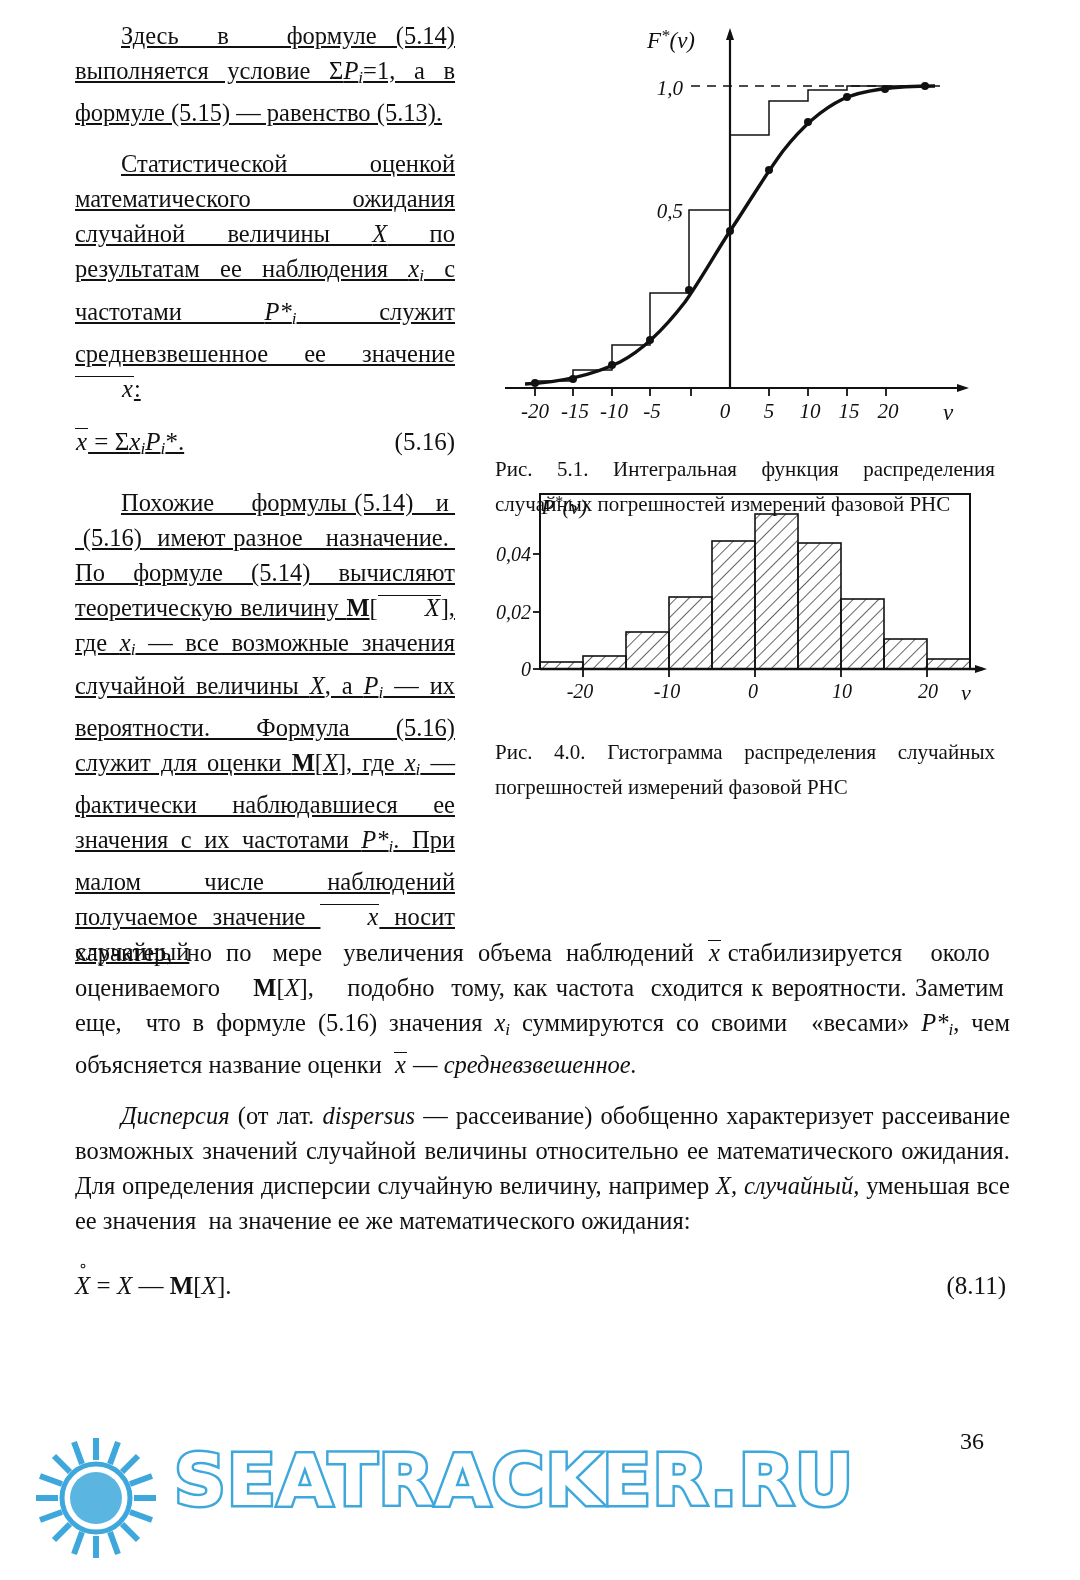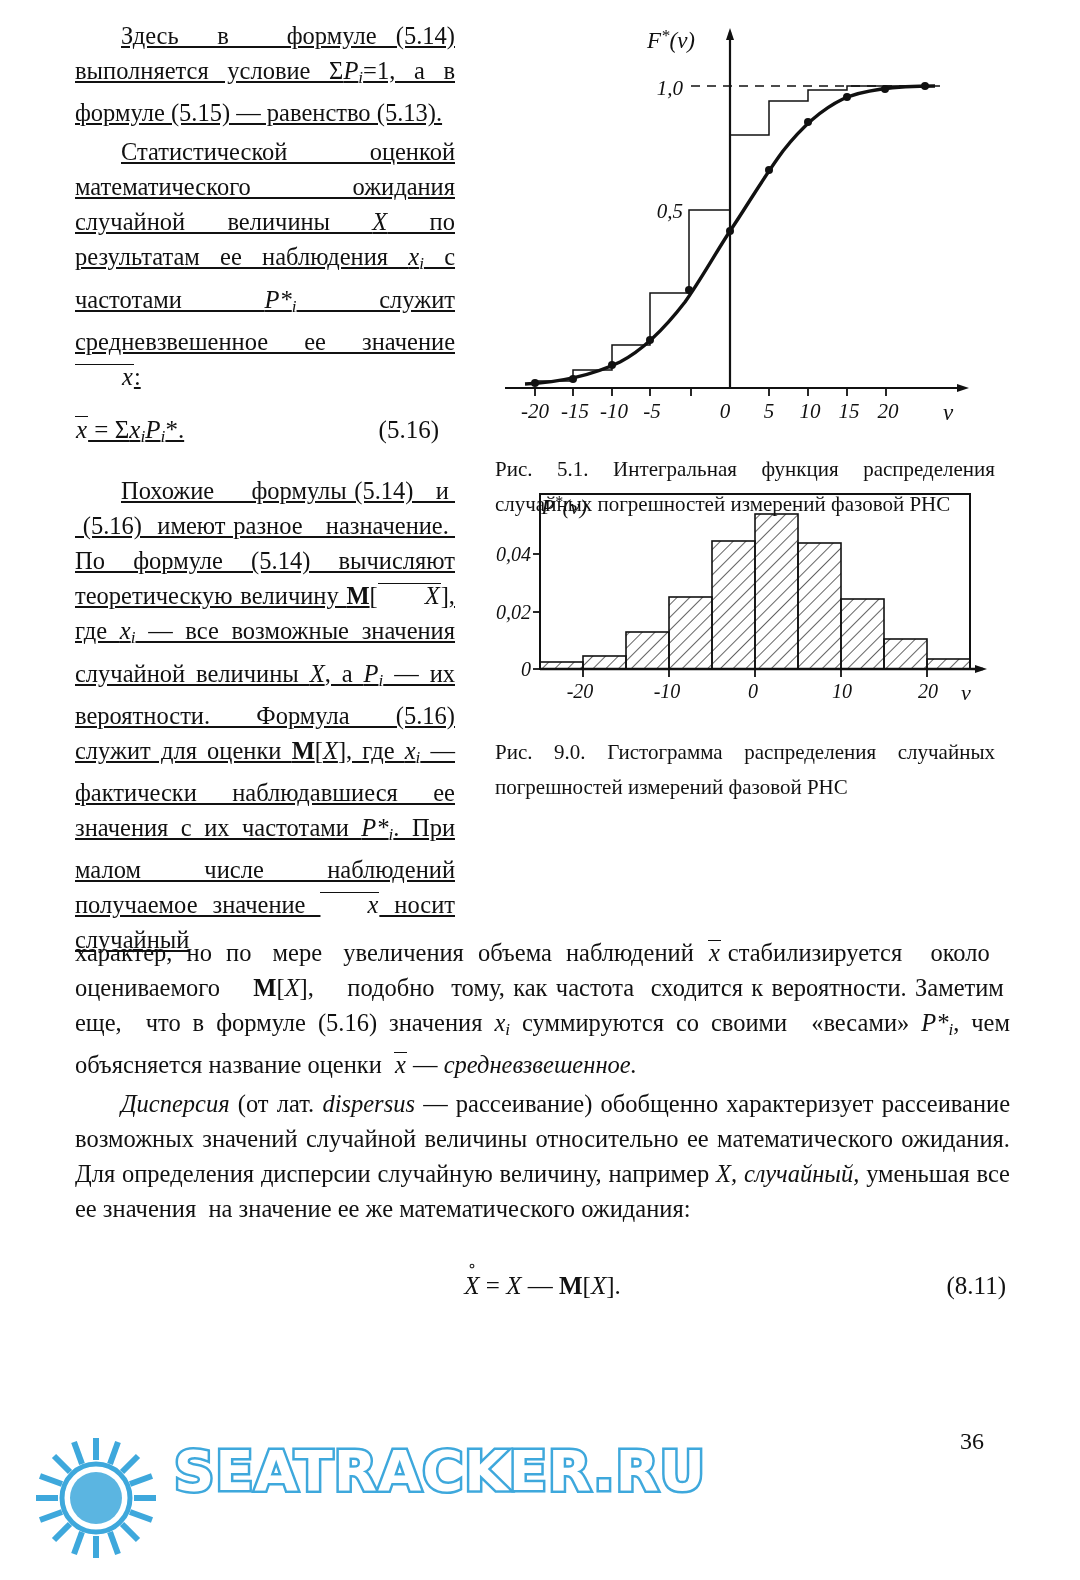--- a/index.html
+++ b/index.html
@@ -27,30 +27,30 @@
   }
 
   p.body {
     margin:0 0 0 0;
     font-size:24.5px;
     line-height:35px;
     text-align:justify;
     text-justify:inter-word;
     hyphens:manual;
   }
-  p.body + p.body { margin-top:4px; }
+  p.body + p.body { margin-top:16px; }
   .indent { text-indent:46px; }
 
   .formula {
     text-align:left;
     font-size:25px;
     margin:22px 0 26px 0;
     position:relative;
   }
-  .formula .num { position:absolute; right:16px;margin-left:32px; }
+  .formula .num { position:absolute; right:0;margin-left:32px; }
 
   i, em { font-style:italic; }
   .bold { font-weight:bold; }
   .sub { font-size:0.7em; vertical-align:-0.25em; font-style:italic; }
   .ovl { border-top:1.6px solid #111; padding:0 1px; display:inline-block; line-height:1.0; }
   .ring { position:relative; display:inline-block; }
   .ring::after{
     content:"\26AC";
     position:absolute; left:50%; top:-0.72em;
     transform:translateX(-50%) scale(0.55);
@@ -72,23 +72,23 @@
   
   .full {
     position:absolute;
     left:75px; top:935px;
     width:935px;
   }
   .full p.body { font-size:24.5px; line-height:35px; }
 
   .formula-center {
     position:relative;
-    text-align:center;
+    text-align:left;
     font-size:25px;
-    margin:46px 0 34px 0;
+    margin:34px 0 34px 0;
   }
   .formula-center .num { position:absolute; right:4px; }
 
   .page-num {
     position:absolute;
     right:96px; top:1428px;
     font-size:24px;
   }
 
   
@@ -96,21 +96,21 @@
     position:absolute;
     left:24px; top:1430px;
     width:1040px; height:140px;
     pointer-events:none;
   }
   .wm-text {
     position:absolute;
     left:150px; top:8px;
     font-family:"DejaVu Sans", sans-serif;
     font-weight:bold;
-    font-size:56px;
+    font-size:72px;
     letter-spacing:1px;
     color:#ffffff;
     -webkit-text-stroke:5px #3ea8dc;
     paint-order: stroke fill;
     white-space:nowrap;
     text-align:right;
   }
 </style>
 </head>
 <body>
@@ -256,21 +256,21 @@
             <text x="172" y="212">-10</text>
             <text x="258" y="212">0</text>
             <text x="347" y="212">10</text>
             <text x="433" y="212">20</text>
           </g>
 
           <text x="92" y="28" font-family="Liberation Serif, serif" font-size="22" font-style="italic" fill="#111" text-anchor="end">P<tspan font-size="16" dy="-7">*</tspan><tspan dy="7">(v)</tspan></text>
           <text x="466" y="214" font-family="Liberation Serif, serif" font-size="22" font-style="italic" fill="#111">v</text>
         </svg>
 
-        <div class="fig-caption">Рис. 9.0. Гистограмма распределения случайных погрешностей измерений фазовой РНС</div>
+        <div class="fig-caption">Рис. 4.0. Гистограмма распределения случайных погрешностей измерений фазовой РНС</div>
       </div>
 
     </div>
   </div>
 
   <div class="full">
 
     <p class="body">
       характер,&nbsp; но&nbsp; по&nbsp; &nbsp;мере&nbsp; &nbsp;увеличения&nbsp; объема&nbsp; наблюдений&nbsp; <span class="ovl"><i>x</i></span> стабилизируется&nbsp; &nbsp; около&nbsp; &nbsp; оцениваемого&nbsp; &nbsp; <span class="bold">M</span>[<i>X</i>],&nbsp; &nbsp; подобно&nbsp; тому, как частота&nbsp; сходится к вероятности. Заметим&nbsp; еще,&nbsp; что в формуле (5.16) значения <i>x<span class="sub">i</span></i> суммируются со своими&nbsp; «весами» <i>P*<span class="sub">i</span></i>, чем объясняется название оценки&nbsp; <span class="ovl"><i>x</i></span> — <i>средневзвешенное.</i>
     </p>

